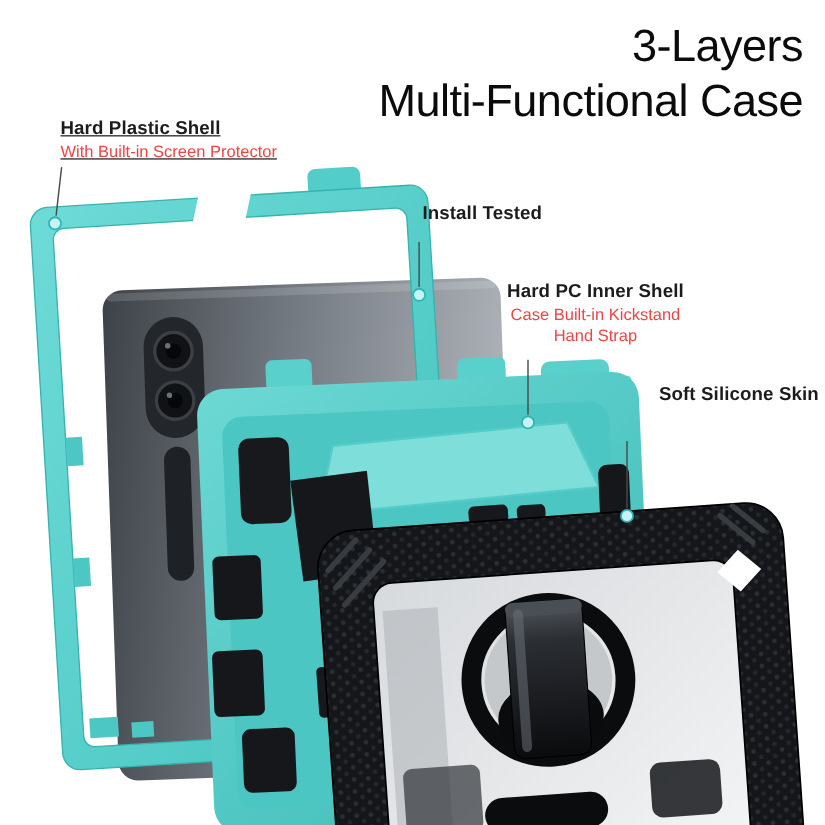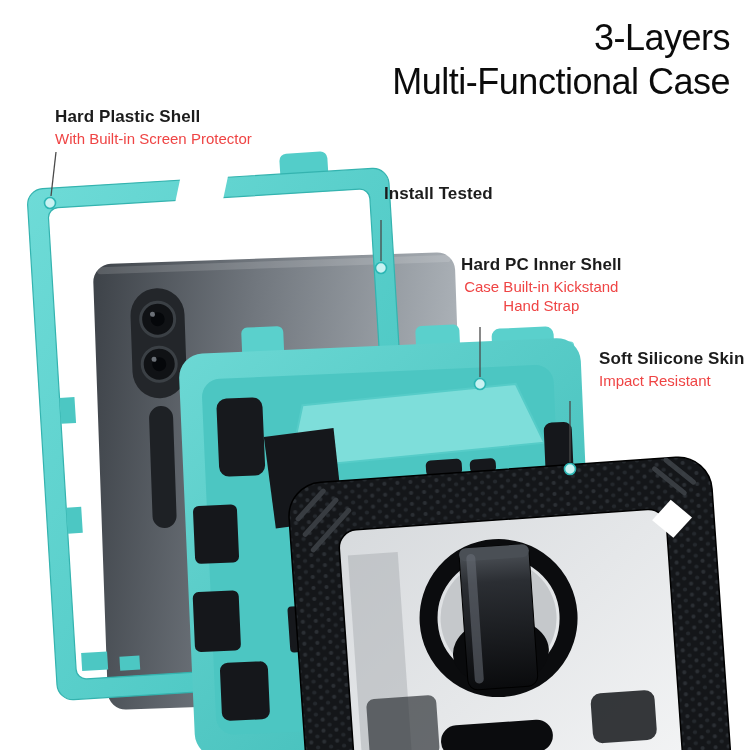--- a/index.html
+++ b/index.html
@@ -6,21 +6,21 @@
   html,body { background:#ffffff; }
   body { font-family:"Liberation Sans", sans-serif; }
   .stage {
     position:relative; width:750px; height:750px;
     background:#ffffff; overflow:hidden;
   }
   .art { position:absolute; left:0; top:0; }
   .title {
     position:absolute; top:16px; right:20px;
     text-align:right; color:#0b0b0b;
-    font-size:36px; line-height:1.22; font-weight:400; letter-spacing:-0.5px;
+    font-size:41px; line-height:1.22; font-weight:400; letter-spacing:-0.5px;
   }
   .title span { display:block; }
   .callout { position:absolute; }
   .callout .label {
     font-size:17px; font-weight:700; color:#1c1c1c; letter-spacing:0.1px;
     white-space:nowrap;
   }
   .callout .sub {
     font-size:15px; color:#ef4444; line-height:1.27; margin-top:2px;
     white-space:nowrap;
@@ -141,33 +141,32 @@
       <line x1="570" y1="401" x2="570" y2="462" stroke="#4a4a4a" stroke-width="1.3"></line>
       <circle cx="570" cy="469" r="5.5" fill="#c9f2f2" stroke="#2cb6b4" stroke-width="1.6"></circle>
     </g>
   </svg>
 
   <div class="title">
     <span>3-Layers</span>
     <span>Multi-Functional Case</span>
   </div>
 
-  <div class="callout" style="left:55px; top:107px;">
+  <div class="callout" style="left:55px; top:107px;text-decoration:underline;">
     <div class="label">Hard Plastic Shell</div>
     <div class="sub">With Built-in Screen Protector</div>
   </div>
 
   <div class="callout" style="left:384px; top:184px;">
     <div class="label">Install Tested</div>
   </div>
 
   <div class="callout" style="left:461px; top:255px;text-align:center;">
     <div class="label">Hard PC Inner Shell</div>
     <div class="sub">Case Built-in Kickstand</div>
     <div class="sub" style="margin-top:0;">Hand Strap</div>
   </div>
 
   <div class="callout" style="left:599px; top:349px;">
     <div class="label">Soft Silicone Skin</div>
-    <div class="sub">Impact Resistant</div>
   </div>
 
 </div>
 
 </body></html>

